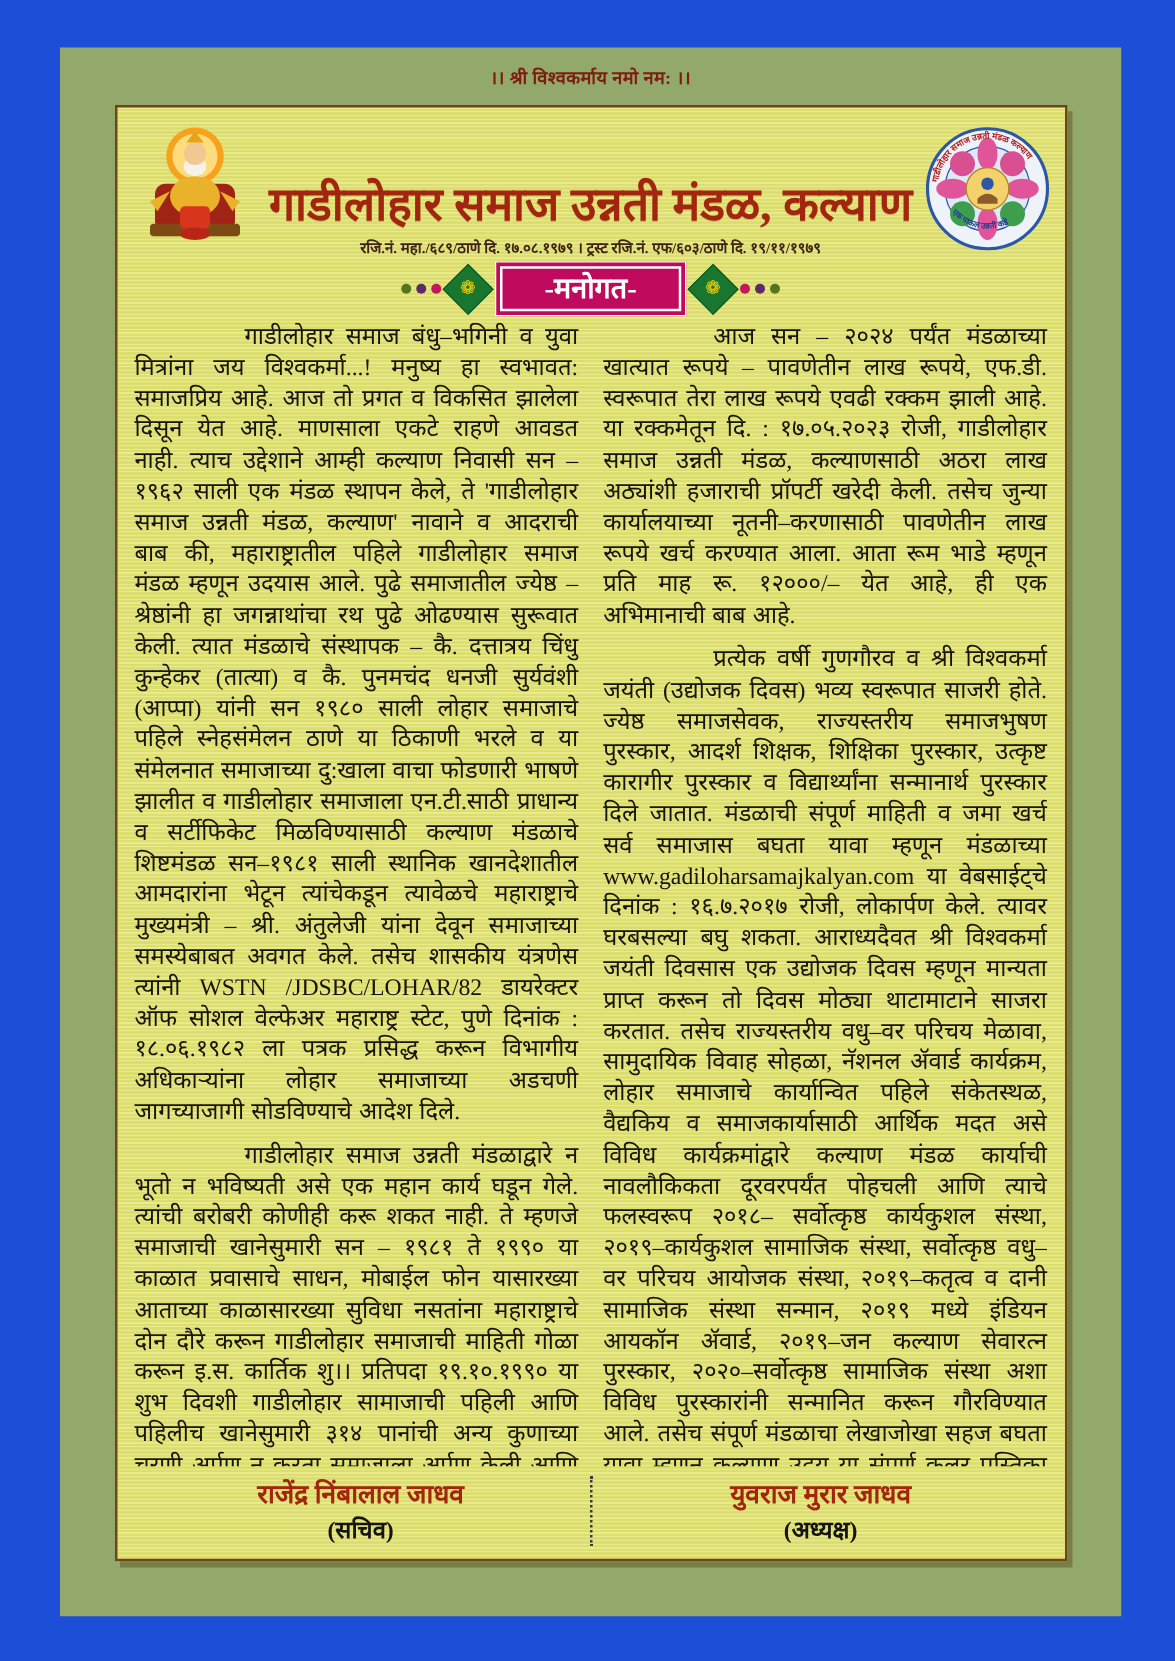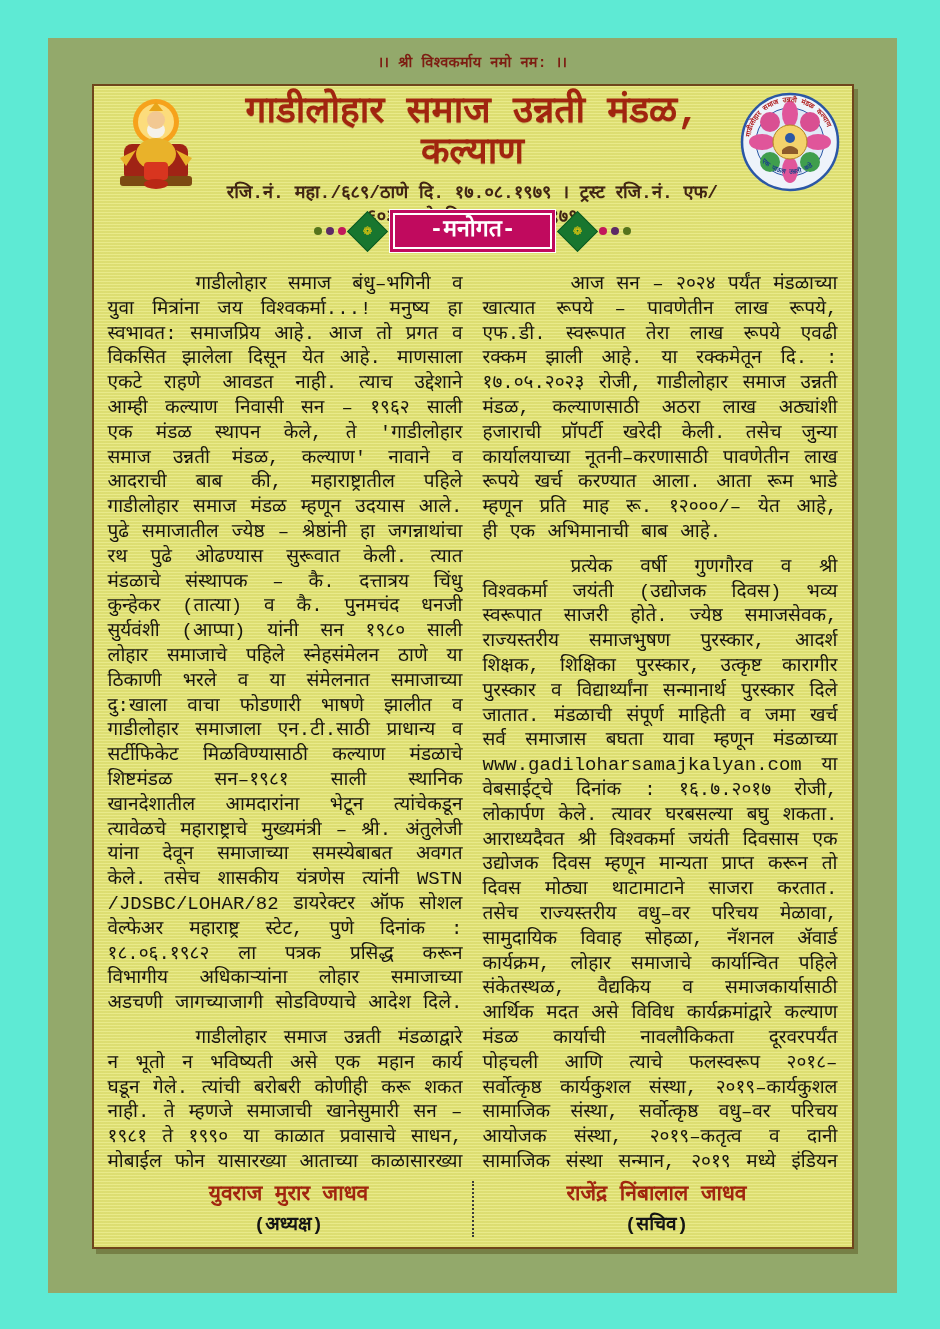--- a/index.html
+++ b/index.html
@@ -1,45 +1,45 @@
 <!DOCTYPE html>
 <html><head>
 <meta charset="utf-8">
 <style>
   html,body{margin:0;padding:0;}
-  .page{position:relative;width:940px;height:1329px;background:#5eead4;overflow:hidden;
-        font-family:Liberation Mono, monospace;}
+  .page{position:relative;width:940px;height:1329px;background:#1d4ed8;overflow:hidden;
+        font-family:Liberation Serif, serif;}
   .mat{position:absolute;left:48px;top:38px;width:849px;height:1255px;background:#93a96b;}
   .invocation{height:46px;display:flex;align-items:center;justify-content:center;
               color:#7d1d12;font-weight:bold;font-size:14.5px;letter-spacing:.3px;}
   .panel{box-sizing:border-box;margin:0 auto;width:762px;height:1165px;
          background:#e3e476;
          background-image:repeating-linear-gradient(180deg,rgba(255,255,210,.22) 0 1px,rgba(120,120,40,.06) 1px 3px);
          border:2px solid #6f451c;box-shadow:4px 5px 0 rgba(95,95,40,.55);
          display:flex;flex-direction:column;padding:6px 12px 8px;}
   
-  .hdr{display:flex;align-items:flex-start;height:114px;}
+  .hdr{display:flex;align-items:flex-end;height:114px;}
   .logo{flex:0 0 auto;}
   .hdr-center{flex:1;text-align:center;padding:0 6px;}
   .title{margin:0;font-size:37px;line-height:1.12;font-weight:bold;color:#a1250f;
          text-shadow:0 1px 0 rgba(120,40,10,.25);}
-  .regline{margin-top:4px;font-size:18px;font-weight:bold;color:#402413;}
+  .regline{margin-top:4px;font-size:12px;font-weight:bold;color:#402413;}
   
   .banner-row{display:flex;justify-content:center;align-items:center;gap:7px;height:44px;margin:3px 0 2px;}
   .dots{display:flex;gap:4px;align-items:center;}
   .dot{width:8px;height:8px;border-radius:50%;}
   .dot.g{background:#55741d;} .dot.p{background:#5c2a66;} .dot.c{background:#c2185b;}
   .diamond{width:27px;height:27px;background:#18762f;transform:rotate(45deg);
            display:flex;align-items:center;justify-content:center;border:1px solid #0e5c22;}
   .diamond span{transform:rotate(-45deg);color:#ffd20a;font-size:15px;line-height:1;}
   .banner-box{background:#c00a5e;padding:3px;border:1px solid #ffffff;}
   .banner-in{border:2px solid #ffffff;padding:2px 34px;color:#ffffff;
              font-weight:bold;font-size:23px;line-height:1.2;}
   
-  .columns{display:flex;gap:20px;flex:1;overflow:hidden;margin-top:17px;padding:0 2px;}
+  .columns{display:flex;gap:20px;flex:1;overflow:hidden;margin-top:3px;padding:0 2px;}
   .col{width:50%;text-align:justify;font-size:19px;line-height:24.8px;color:#17140e;}
   .col p{margin:0;text-indent:88px;word-spacing:1px;}
   .col p + p{margin-top:10px;}
   
   .sigs{display:flex;margin-top:auto;padding:8px 0 2px;text-align:center;}
   .sig{flex:1;padding:1px 4px;}
   .sig + .sig{border-left:2px dotted #3a3a3a;}
   .sig-name{color:#a1250f;font-weight:bold;font-size:21px;line-height:1.25;}
   .sig-role{color:#141414;font-weight:bold;font-size:19px;margin-top:2px;}
 </style>
@@ -136,24 +136,24 @@
 
         </div>
         <div class="col">
           <p>आज सन – २०२४ पर्यंत मंडळाच्या खात्यात रूपये – पावणेतीन लाख रूपये, एफ.डी. स्वरूपात तेरा लाख रूपये एवढी रक्कम झाली आहे. या रक्कमेतून दि. : १७.०५.२०२३ रोजी, गाडीलोहार समाज उन्नती मंडळ, कल्याणसाठी अठरा लाख अठ्यांशी हजाराची प्रॉपर्टी खरेदी केली. तसेच जुन्या कार्यालयाच्या नूतनी–करणासाठी पावणेतीन लाख रूपये खर्च करण्यात आला. आता रूम भाडे म्हणून प्रति माह रू. १२०००/– येत आहे, ही एक अभिमानाची बाब आहे.</p>
           <p>प्रत्येक वर्षी गुणगौरव व श्री विश्वकर्मा जयंती (उद्योजक दिवस) भव्य स्वरूपात साजरी होते. ज्येष्ठ समाजसेवक, राज्यस्तरीय समाजभुषण पुरस्कार, आदर्श शिक्षक, शिक्षिका पुरस्कार, उत्कृष्ट कारागीर पुरस्कार व विद्यार्थ्यांना सन्मानार्थ पुरस्कार दिले जातात. मंडळाची संपूर्ण माहिती व जमा खर्च सर्व समाजास बघता यावा म्हणून मंडळाच्या www.gadiloharsamajkalyan.com या वेबसाईट्चे दिनांक : १६.७.२०१७ रोजी, लोकार्पण केले. त्यावर घरबसल्या बघु शकता. आराध्यदैवत श्री विश्वकर्मा जयंती दिवसास एक उद्योजक दिवस म्हणून मान्यता प्राप्त करून तो दिवस मोठ्या थाटामाटाने साजरा करतात. तसेच राज्यस्तरीय वधु–वर परिचय मेळावा, सामुदायिक विवाह सोहळा, नॅशनल ॲवार्ड कार्यक्रम, लोहार समाजाचे कार्यान्वित पहिले संकेतस्थळ, वैद्यकिय व समाजकार्यासाठी आर्थिक मदत असे विविध कार्यक्रमांद्वारे कल्याण मंडळ कार्याची नावलौकिकता दूरवरपर्यंत पोहचली आणि त्याचे फलस्वरूप २०१८– सर्वोत्कृष्ठ कार्यकुशल संस्था, २०१९–कार्यकुशल सामाजिक संस्था, सर्वोत्कृष्ठ वधु–वर परिचय आयोजक संस्था, २०१९–कतृत्व व दानी सामाजिक संस्था सन्मान, २०१९ मध्ये इंडियन आयकॉन ॲवार्ड, २०१९–जन कल्याण सेवारत्न पुरस्कार, २०२०–सर्वोत्कृष्ठ सामाजिक संस्था अशा विविध पुरस्कारांनी सन्मानित करून गौरविण्यात आले. तसेच संपूर्ण मंडळाचा लेखाजोखा सहज बघता यावा म्हणून कल्याण उदय या संपूर्ण कलर पुस्तिका छापून त्या पुस्तिकेस समाजास अर्पण केले. ज्यात ठाणे, पालघर, रायगड जिल्हा, कोकण, मुंबई, नवी मुंबई अशा सर्व ठिकाणाचे समाज बंधुंची खानेसुमारी, वधु–वर परिचय बायोडाटा व कल्याण मंडळाचा वर्ष १९६२ ते आजपर्यंतचा संपूर्ण लेखाजोखा या कल्याण उदय पुस्तकाच्या माध्यमातून समाजाच्या घरोघरी पोहचविले. पुढील वाटचालीत समाजाची भव्य वास्तू निर्माण व्हावी म्हणून आपल्या सर्वांच्या मदतीने मार्गक्रमण करीत आहोत व सदैव आपली साथरूपी आशीर्वादाचे अपेक्षा करतो.</p>
         </div>
       </div>
 
       <div class="sigs">
         <div class="sig">
+          <div class="sig-name">राजेंद्र निंबालाल जाधव</div>
+          <div class="sig-role">(सचिव)</div>
+        </div>
+        <div class="sig">
           <div class="sig-name">युवराज मुरार जाधव</div>
           <div class="sig-role">(अध्यक्ष)</div>
-        </div>
-        <div class="sig">
-          <div class="sig-name">राजेंद्र निंबालाल जाधव</div>
-          <div class="sig-role">(सचिव)</div>
         </div>
       </div>
 
     </div>
   </div>
 </div>
 
 </body></html>

